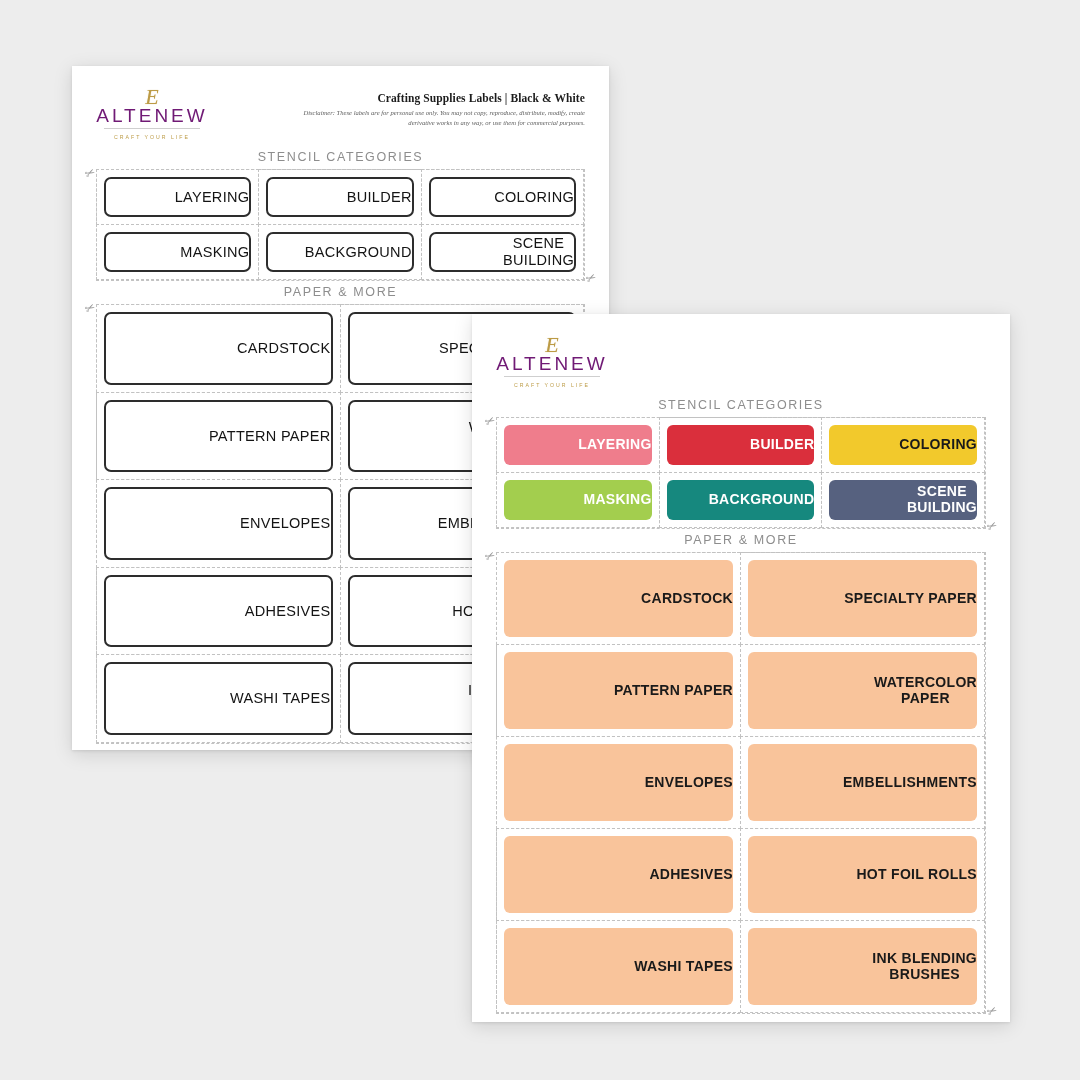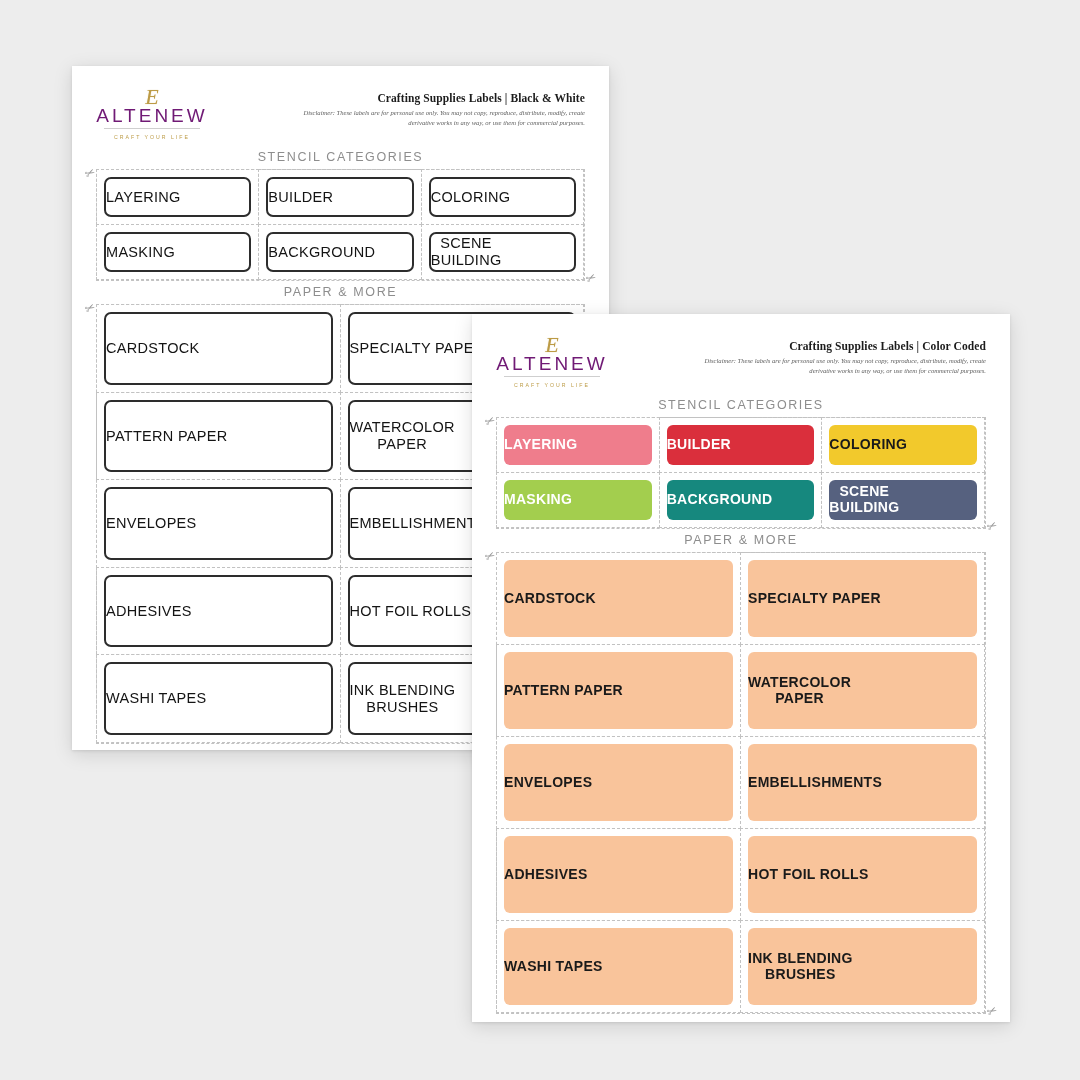--- a/index.html
+++ b/index.html
@@ -140,21 +140,21 @@
     line-height:1;
     pointer-events:none;
     z-index:4;
   }
   .sc-tl{left:-12px;top:-3px;transform:rotate(-28deg);}
   .sc-br{right:-12px;bottom:-4px;transform:rotate(-28deg);}
 
   
   .label{
     width:100%;height:100%;
-    display:flex;align-items:center;justify-content:flex-start;
+    display:flex;align-items:center;justify-content:flex-end;
     text-align:center;
     box-sizing:border-box;
     font-size:13.5px;
     letter-spacing:.3px;
     line-height:1.14;
     font-weight:500;
   }
   
   .label.bw{
     background:#ffffff;
@@ -286,24 +286,20 @@
 
 <div class="sheet" id="sheet-cc">
 
   <div class="sheet-header">
     <div class="logo-wrap">
       <div class="logo-amp">E</div>
       <div class="logo-word">ALTENEW</div>
       <div class="logo-rule"></div>
       <div class="logo-tag">CRAFT YOUR LIFE</div>
     </div>
-    <div class="header-right">
-      <div class="sheet-title">Crafting Supplies Labels | Color Coded</div>
-      <div class="sheet-disclaimer">Disclaimer: These labels are for personal use only. You may not copy, reproduce, distribute, modify, create derivative works in any way, or use them for commercial purposes.</div>
-    </div>
   </div>
 
   <div class="section-title">STENCIL CATEGORIES</div>
   <div class="cut-grid grid-stencil">
     <span class="scissors sc-tl">✂</span>
     <span class="scissors sc-br">✂</span>
   <div class="cut-cell">
         <div class="label cc" style="background: rgb(239, 125, 140); color: rgb(255, 255, 255);">
           <span>LAYERING</span>
         </div>

